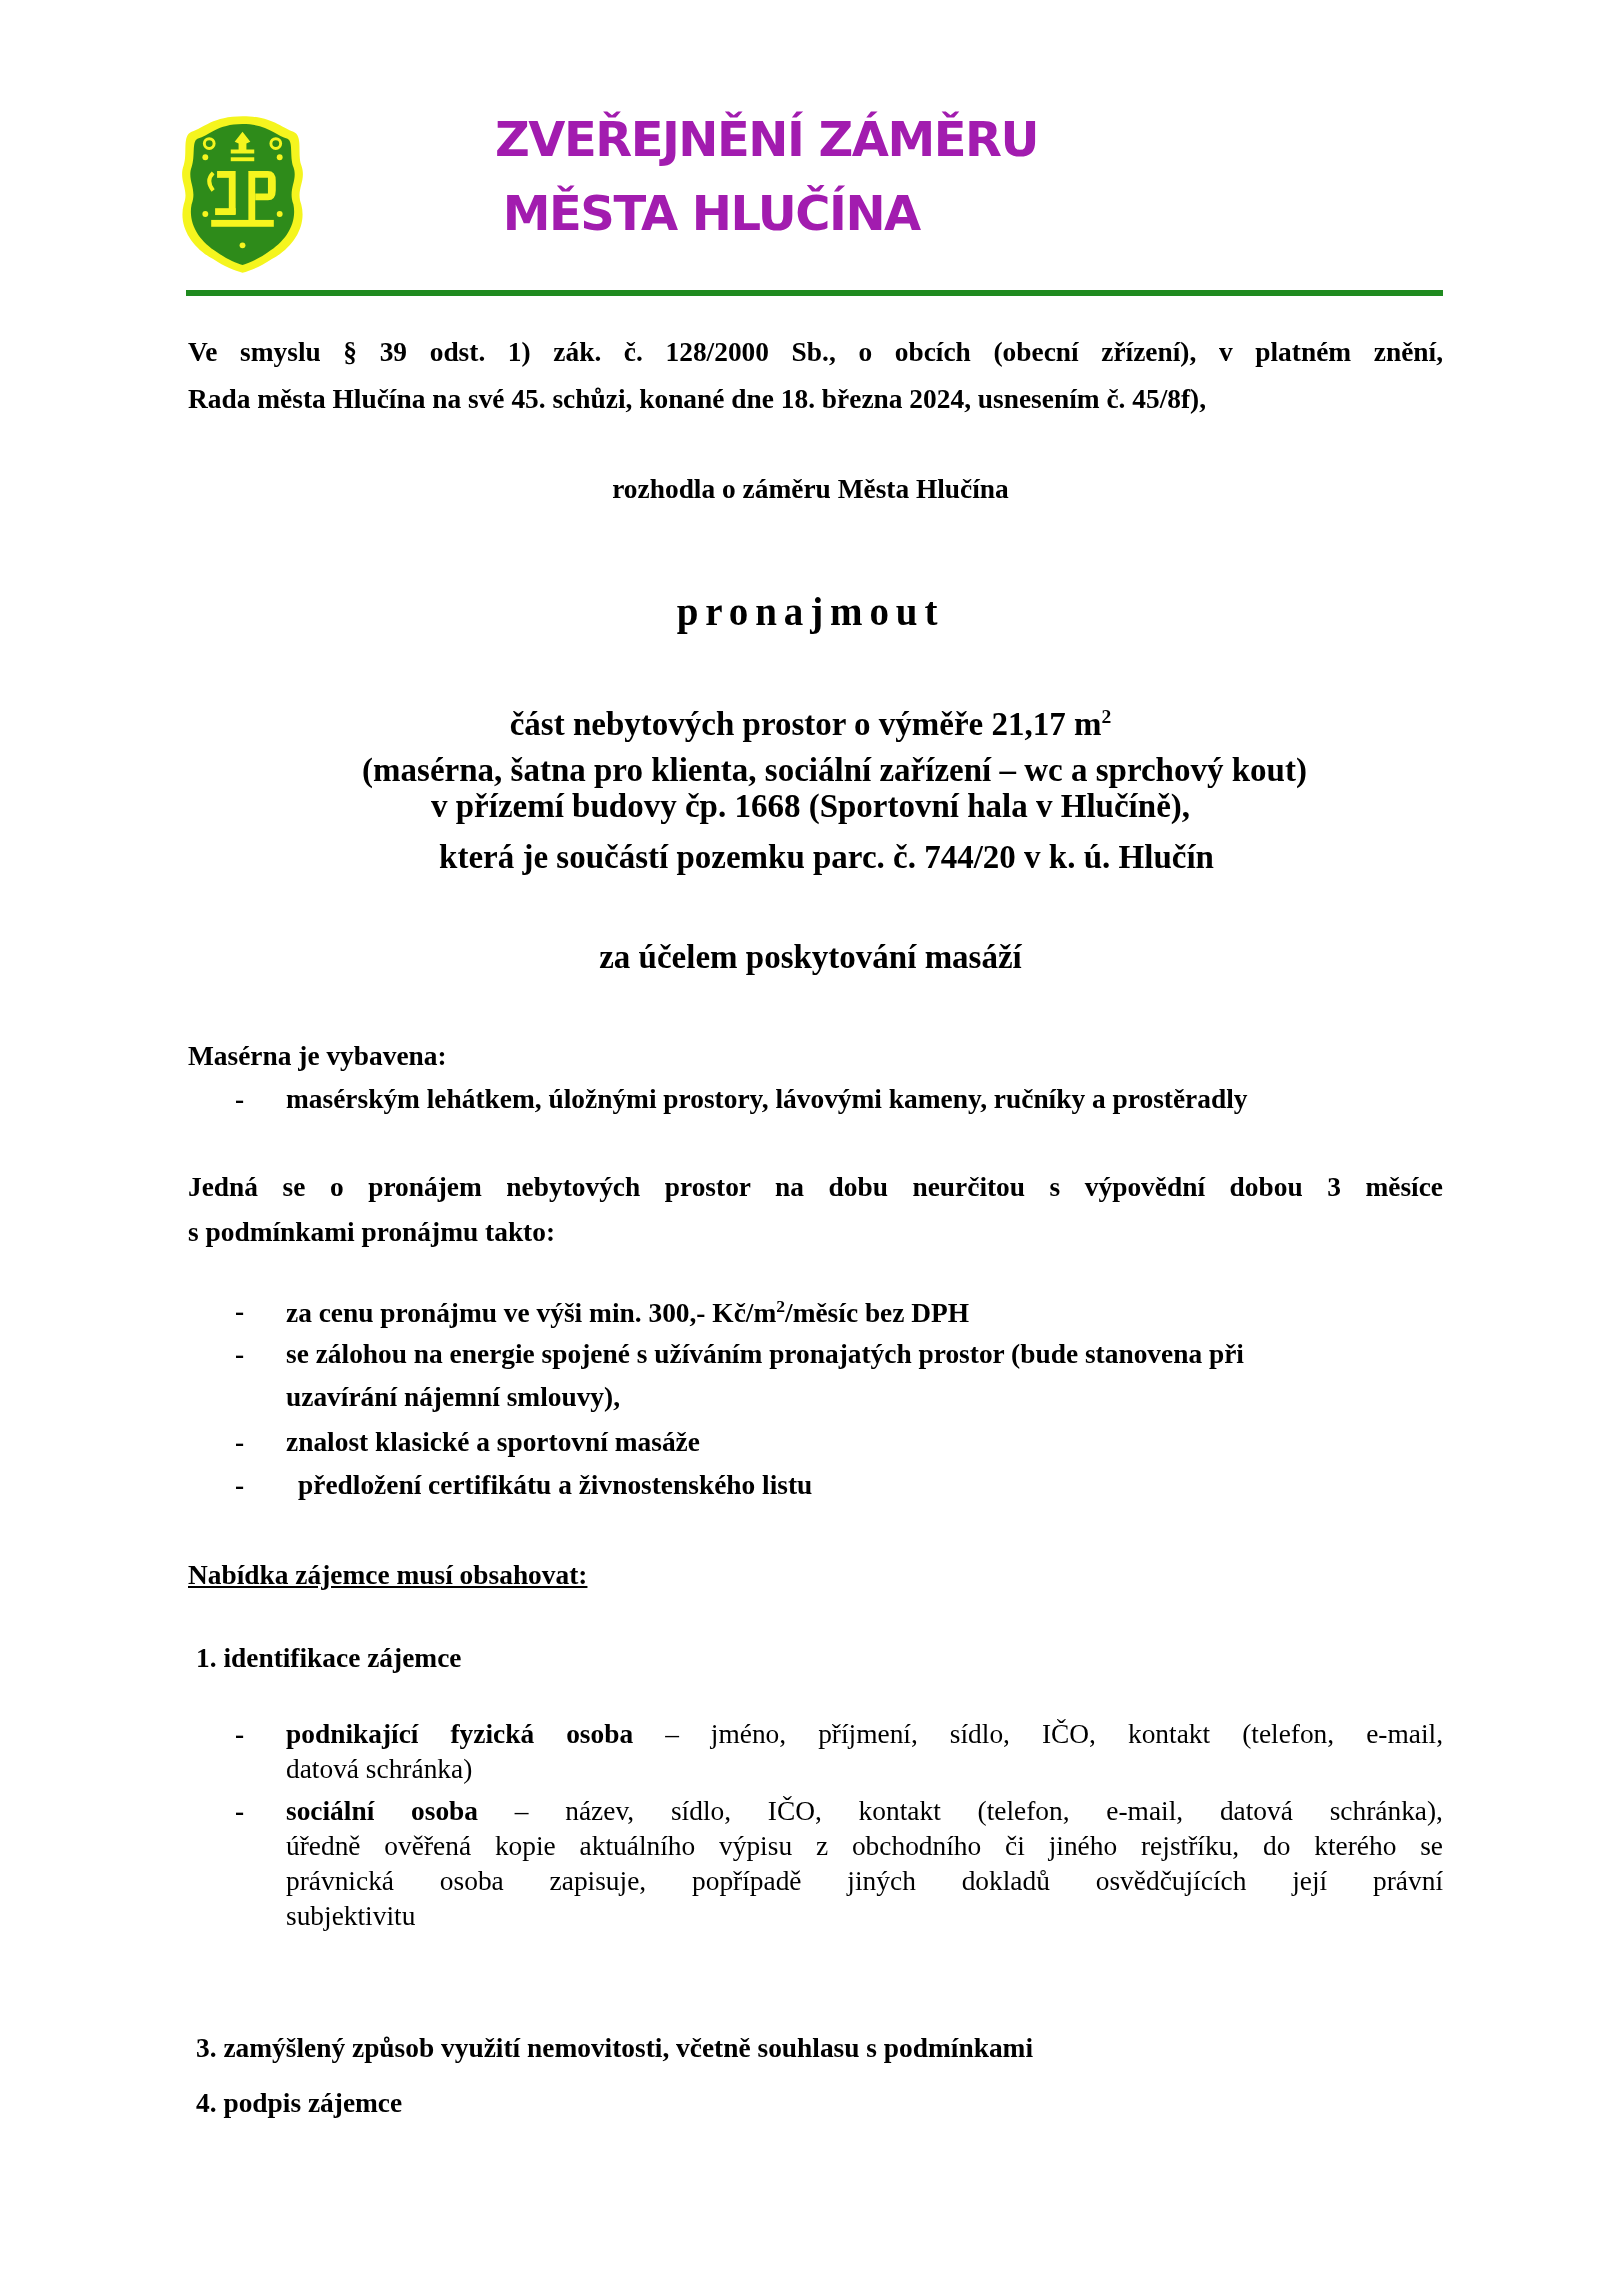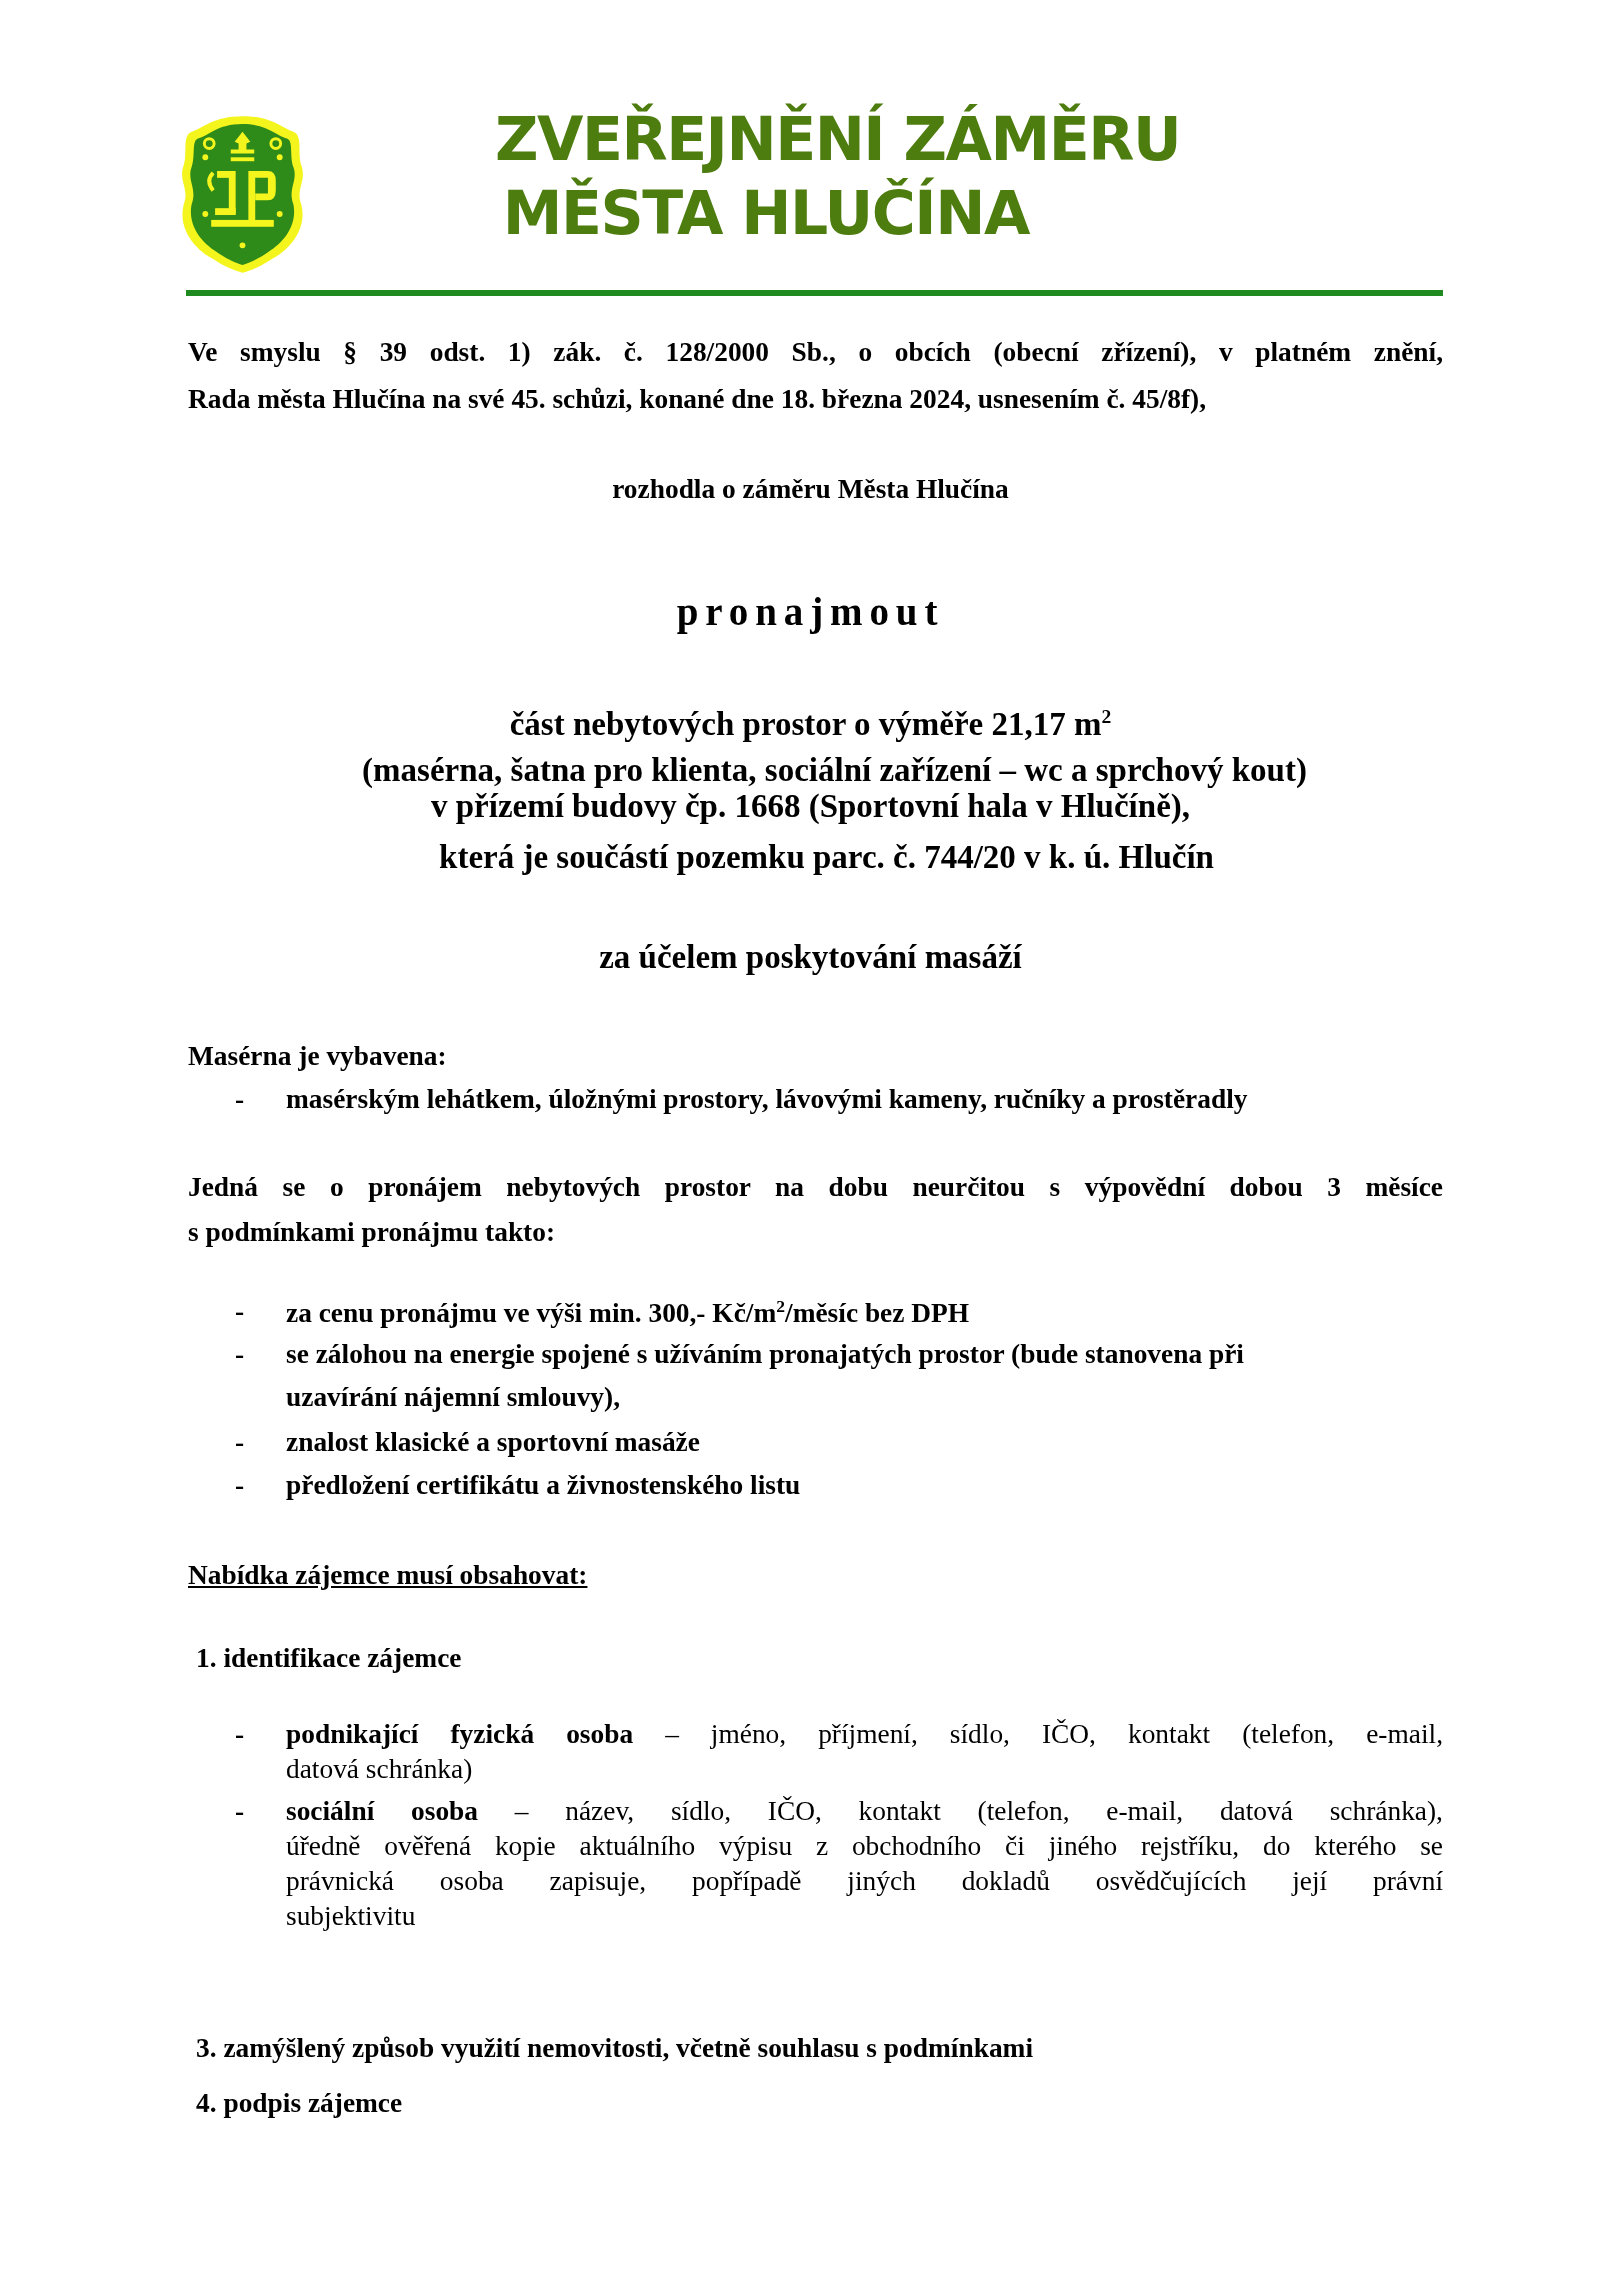--- a/index.html
+++ b/index.html
@@ -1,21 +1,21 @@
 <!DOCTYPE html>
 <html><head>
 <meta charset="utf-8">
 <style>
   html, body { margin: 0; padding: 0; background: #ffffff; }
   body { width: 1621px; height: 2293px; position: relative; overflow: hidden;
          font-family: "Liberation Serif", serif; color: #000; }
   .page { position: absolute; left: 0; top: 0; width: 1621px; height: 2293px; }
   .logo { position: absolute; left: 174px; top: 110px; width: 137px; height: 167px; }
-  .title { position: absolute; left: 495px; top: 102px; color: #4d7c0f;
-           font-family: "DejaVu Sans", sans-serif; font-weight: bold; font-size: 60px;
+  .title { position: absolute; left: 495px; top: 102px; color: #a21caf;
+           font-family: "DejaVu Sans", sans-serif; font-weight: bold; font-size: 48px;
            line-height: 74px; letter-spacing: -1.5px; }
   .title div { white-space: nowrap; }
   .title .l2 { padding-left: 7.8px; }
   .rule { position: absolute; left: 186px; top: 290px; width: 1257px; height: 5.9px; background: #1f8a1f; }
   .txt { position: absolute; font-weight: bold; font-size: 27.4px; white-space: nowrap; }
   .just { text-align: justify; text-align-last: justify; }
   .center { left: 0; width: 1621px; text-align: center; }
   .big { font-size: 33px; }
   .spaced { letter-spacing: 6.9px; font-size: 39px; }
   .u { text-decoration: underline; }
@@ -76,21 +76,21 @@
   <div class="txt" style="left:188px; top:1217px;">s podmínkami pronájmu takto:</div>
 
   <div class="dash" style="left:235px; top:1296px;">-</div>
   <div class="txt" style="left:286px; top:1296px;"><span>za cenu pronájmu ve výši min. 300,- Kč/m</span><sup style="font-size:17.6px;">2</sup><span>/měsíc bez DPH</span></div>
   <div class="dash" style="left:235px; top:1339px;">-</div>
   <div class="txt" style="left:286px; top:1339px;">se zálohou na energie spojené s užíváním pronajatých prostor (bude stanovena při</div>
   <div class="txt" style="left:286px; top:1382px;">uzavírání nájemní smlouvy),</div>
   <div class="dash" style="left:235px; top:1427px;">-</div>
   <div class="txt" style="left:286px; top:1427px;">znalost klasické a sportovní masáže</div>
   <div class="dash" style="left:235px; top:1470px;">-</div>
-  <div class="txt" style="left:286px; top:1470px;">předložení certifikátu a živnostenského listu</div>
+  <div class="txt" style="left:298px; top:1470px;">předložení certifikátu a živnostenského listu</div>
 
   <div class="txt u" style="left:188px; top:1560px;">Nabídka zájemce musí obsahovat:</div>
 
   <div class="txt" style="left:196px; top:1643px;"><span>1.</span>&nbsp;<span>identifikace zájemce</span></div>
 
   <div class="dash" style="left:235px; top:1719px;">-</div>
   <div class="txt just" style="left:286px; top:1719px; width:1157px;"><b>podnikající fyzická osoba</b> <span class="normal">– jméno, příjmení, sídlo, IČO, kontakt (telefon, e-mail,</span></div>
   <div class="txt normal" style="left:286px; top:1754px;">datová schránka)</div>
 
   <div class="dash" style="left:235px; top:1796px;">-</div>

